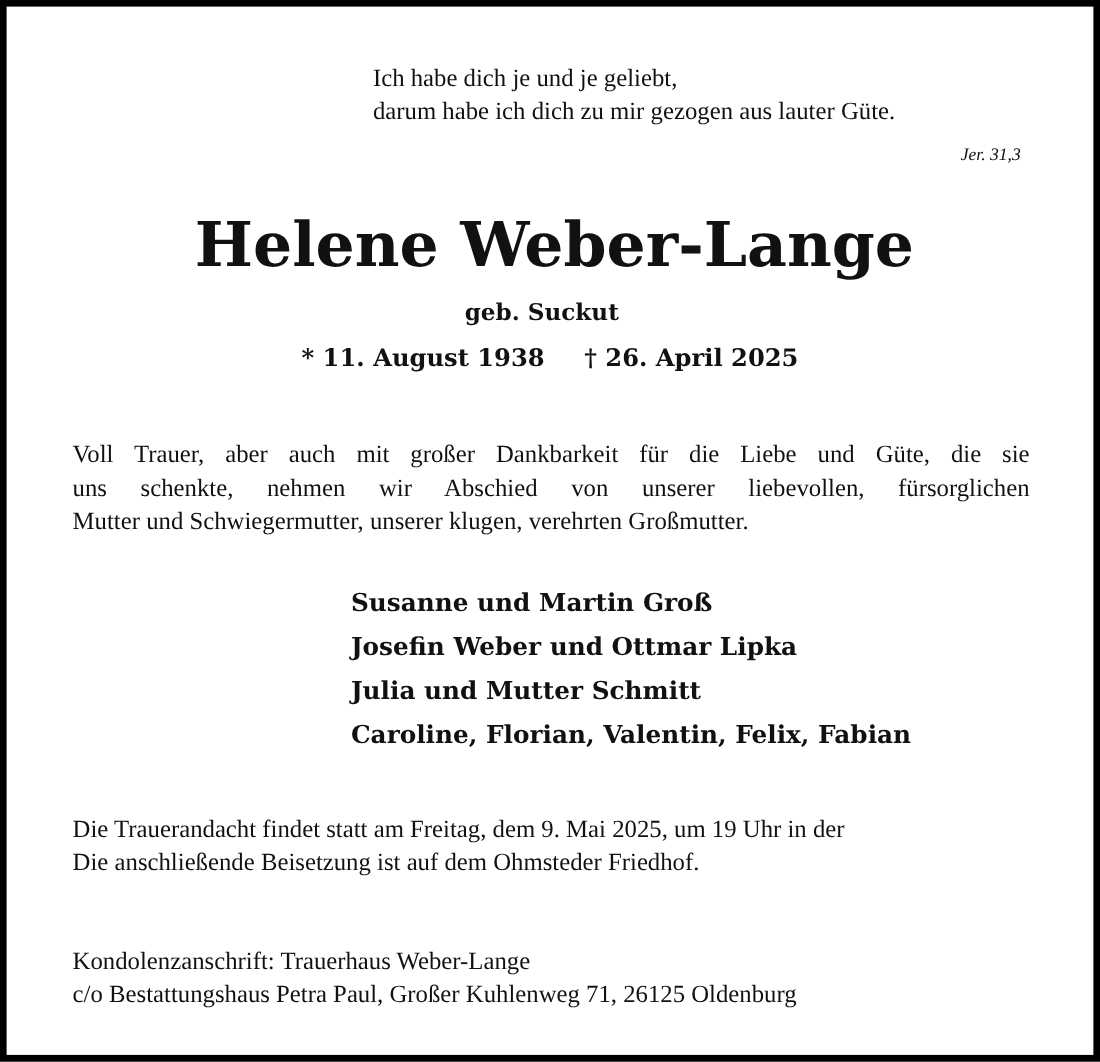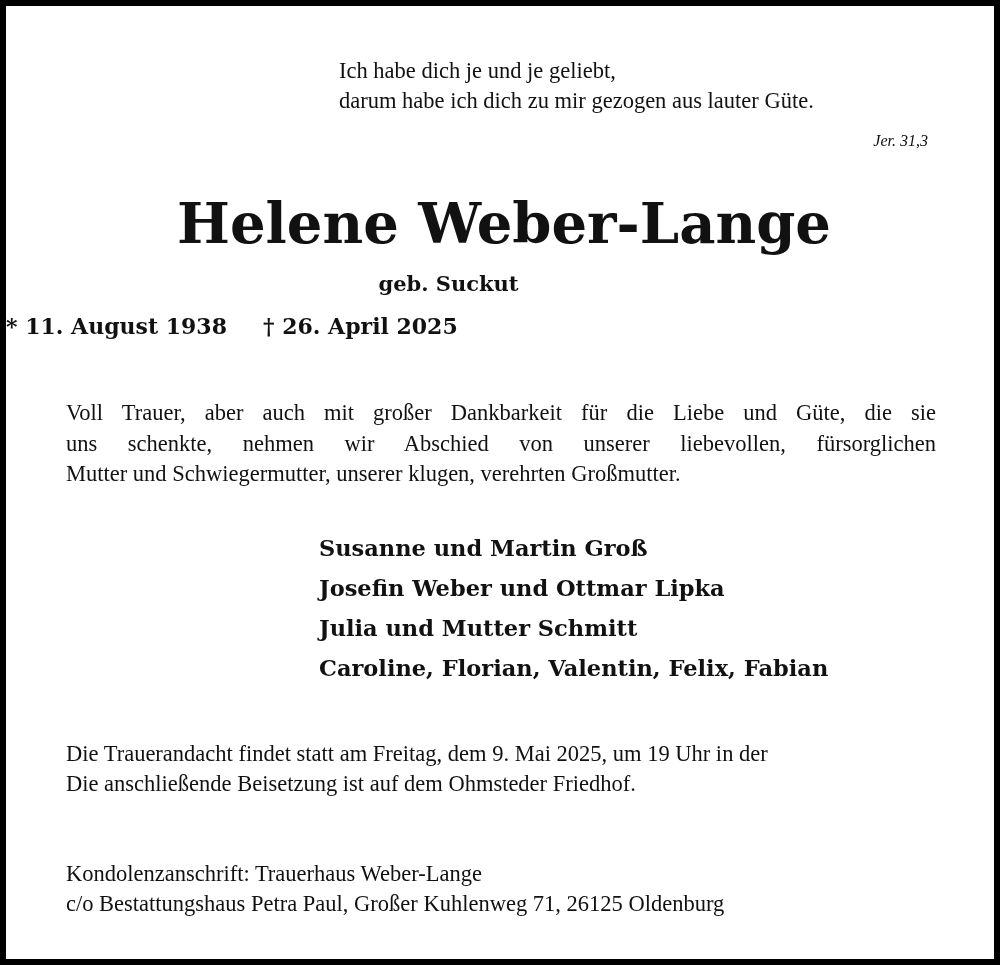--- a/index.html
+++ b/index.html
@@ -9,22 +9,22 @@
       background: #fff; color: #111;
       font-family: "DejaVu Serif", "Liberation Serif", serif;
     }
     .serif { font-family: "Liberation Serif", "DejaVu Serif", serif; }
     .abs { position: absolute; white-space: nowrap; }
 
     .verse { left: 313px; top: 50px; font-size: 22.5px; line-height: 30px; margin-left: 20px; }
     .ref { right: 66px; top: 126px; font-size: 16px; font-style: italic; }
 
     .name { left: 0; width: 996px; top: 184px; text-align: center; font-size: 56px; font-weight: bold; letter-spacing: 0px; }
-    .birthname { left: 0; width: 885px; top: 265px; text-align: center; font-size: 21px; font-weight: bold; }
-    .dates { left: 0; width: 988px; top: 307px; font-size: 22px; font-weight: bold; }
+    .birthname { left: 0; width: 885px; top: 265px; text-align: center; font-size: 21px; font-weight: bold; padding-left: 44px; }
+    .dates { left: 0; width: 988px; top: 307px; text-align: center; font-size: 22px; font-weight: bold; }
     .dates .gap { display: inline-block; width: 36px; }
 
     .body1 { left: 60px; top: 392px; width: 870px; font-size: 22.5px; line-height: 30.5px; text-align: justify; white-space: normal; }
     .body1 .ln { display: block; text-align: justify; text-align-last: justify; }
     .body1 .ln.last { text-align-last: left; }
 
     .family { left: 313px; top: 522px; font-size: 22.5px; font-weight: bold; line-height: 40px; }
     .family div { white-space: nowrap; }
 
     .service { left: 60px; top: 733px; font-size: 22.5px; line-height: 30px; }

